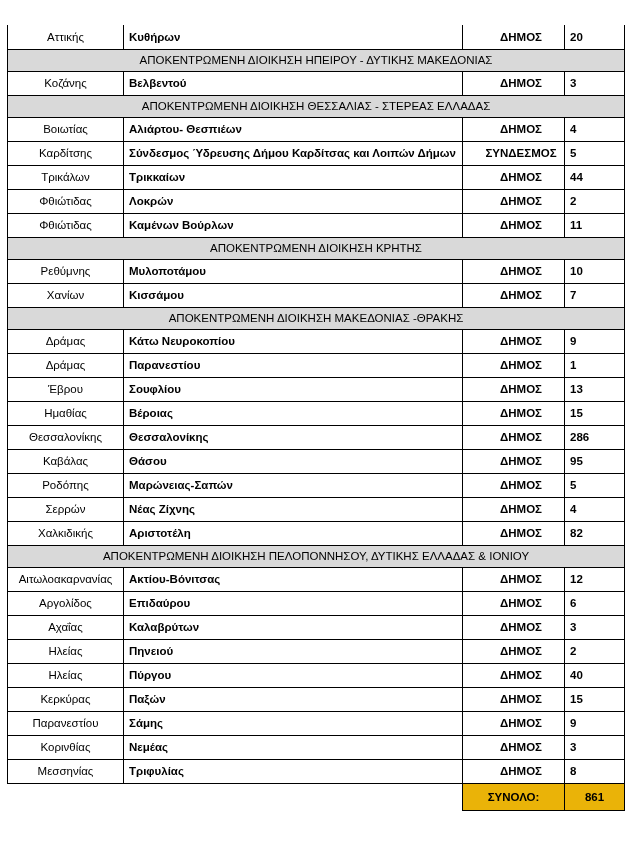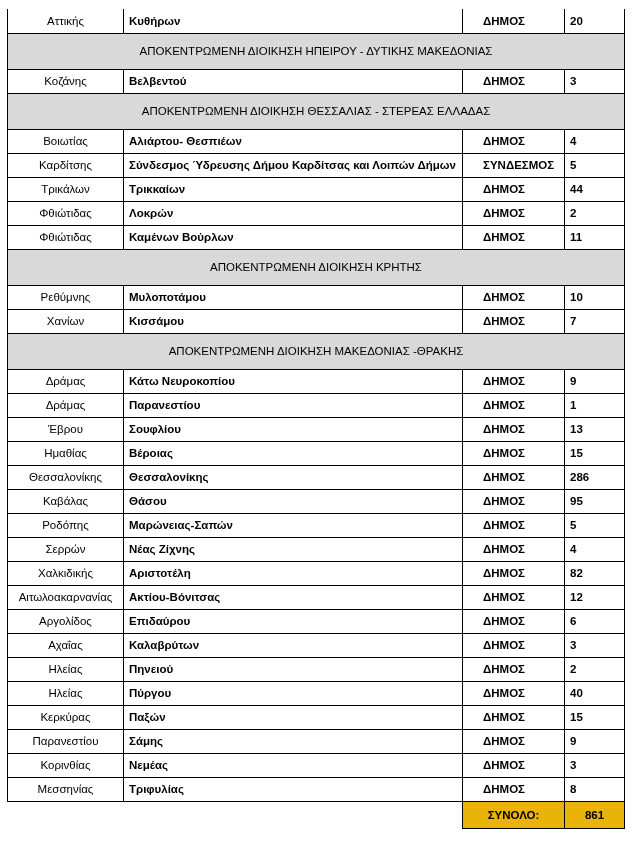--- a/index.html
+++ b/index.html
@@ -1,31 +1,31 @@
 <!DOCTYPE html>
 <html><head>
   <meta charset="utf-8">
   <style>
     html, body { margin: 0; padding: 0; background: #ffffff; }
     body { width: 638px; height: 861px; overflow: hidden; position: relative;
            font-family: "Liberation Sans", "DejaVu Sans", sans-serif; color: #000; }
-    .sheet { position: absolute; left: 7px; top: 9px; }
+    .sheet { position: absolute; left: 7px; top: 25px; }
     table { border-collapse: collapse; table-layout: fixed; width: 617px; }
     col.c1 { width: 116px; }
     col.c2 { width: 339px; }
     col.c3 { width: 102px; }
     col.c4 { width: 60px; }
     td { border: 1px solid #000; height: 23px; padding: 0 5px; font-size: 11.5px;
          white-space: nowrap; overflow: hidden; box-sizing: border-box; }
     tr.data td { height: 24px; }
     td.region { text-align: center; }
     td.name { text-align: left; font-weight: bold; }
-    td.type { text-align: left; font-weight: bold; padding-left: 20px; }
+    td.type { text-align: center; font-weight: bold; padding-left: 20px; }
     td.count { text-align: left; font-weight: bold; }
-    tr.section td { background: #d9d9d9; text-align: center; font-weight: normal; height: 36px; }
+    tr.section td { background: #d9d9d9; text-align: center; font-weight: normal; height: 22px; }
     tr.first td { border-top: none; }
     tr.total td.blank { border: none; border-top: 1px solid #000; }
     tr.total td.label, tr.total td.sum { background: #eab308; text-align: center; font-weight: bold; height: 27px; }
   </style>
 </head>
 <body>
 
 <div class="sheet">
   <table>
     <colgroup>
@@ -148,20 +148,23 @@
           <td class="name">Νέας Ζίχνης</td>
           <td class="type">ΔΗΜΟΣ</td>
           <td class="count">4</td>
         </tr>
         <tr class="data">
           <td class="region">Χαλκιδικής</td>
           <td class="name">Αριστοτέλη</td>
           <td class="type">ΔΗΜΟΣ</td>
           <td class="count">82</td>
         </tr>
+        <tr class="section">
+          <td colspan="4">ΑΠΟΚΕΝΤΡΩΜΕΝΗ ΔΙΟΙΚΗΣΗ ΠΕΛΟΠΟΝΝΗΣΟΥ, ΔΥΤΙΚΗΣ ΕΛΛΑΔΑΣ &amp; ΙΟΝΙΟΥ</td>
+        </tr>
         <tr class="data">
           <td class="region">Αιτωλοακαρνανίας</td>
           <td class="name">Ακτίου-Βόνιτσας</td>
           <td class="type">ΔΗΜΟΣ</td>
           <td class="count">12</td>
         </tr>
         <tr class="data">
           <td class="region">Αργολίδος</td>
           <td class="name">Επιδαύρου</td>
           <td class="type">ΔΗΜΟΣ</td>

